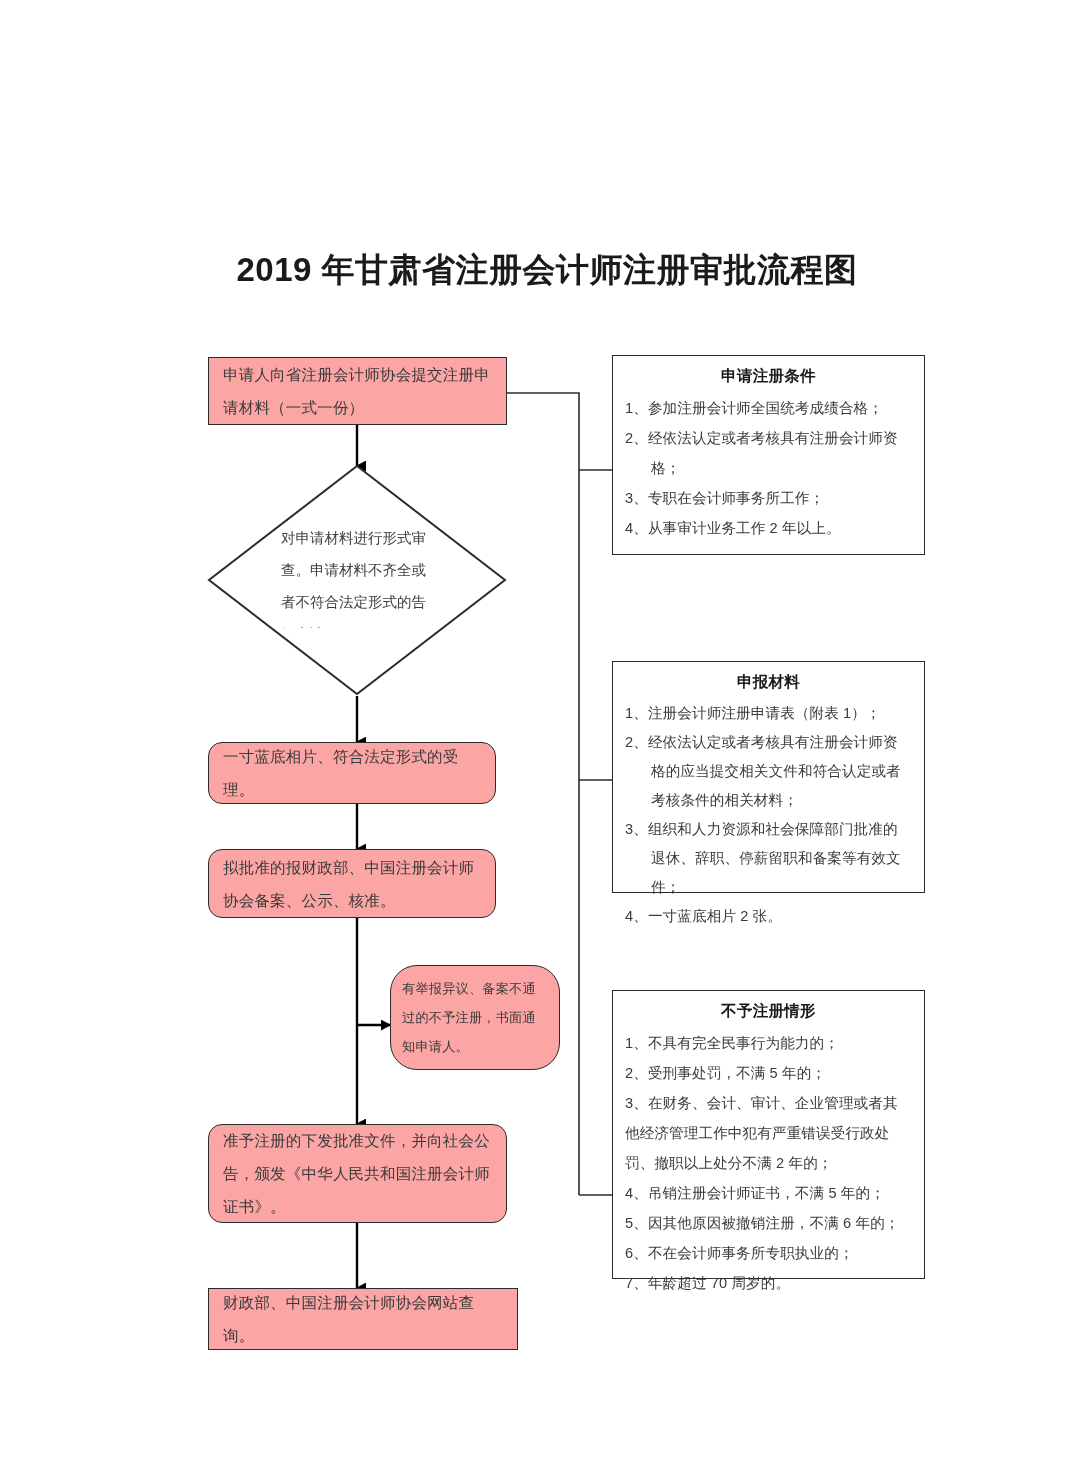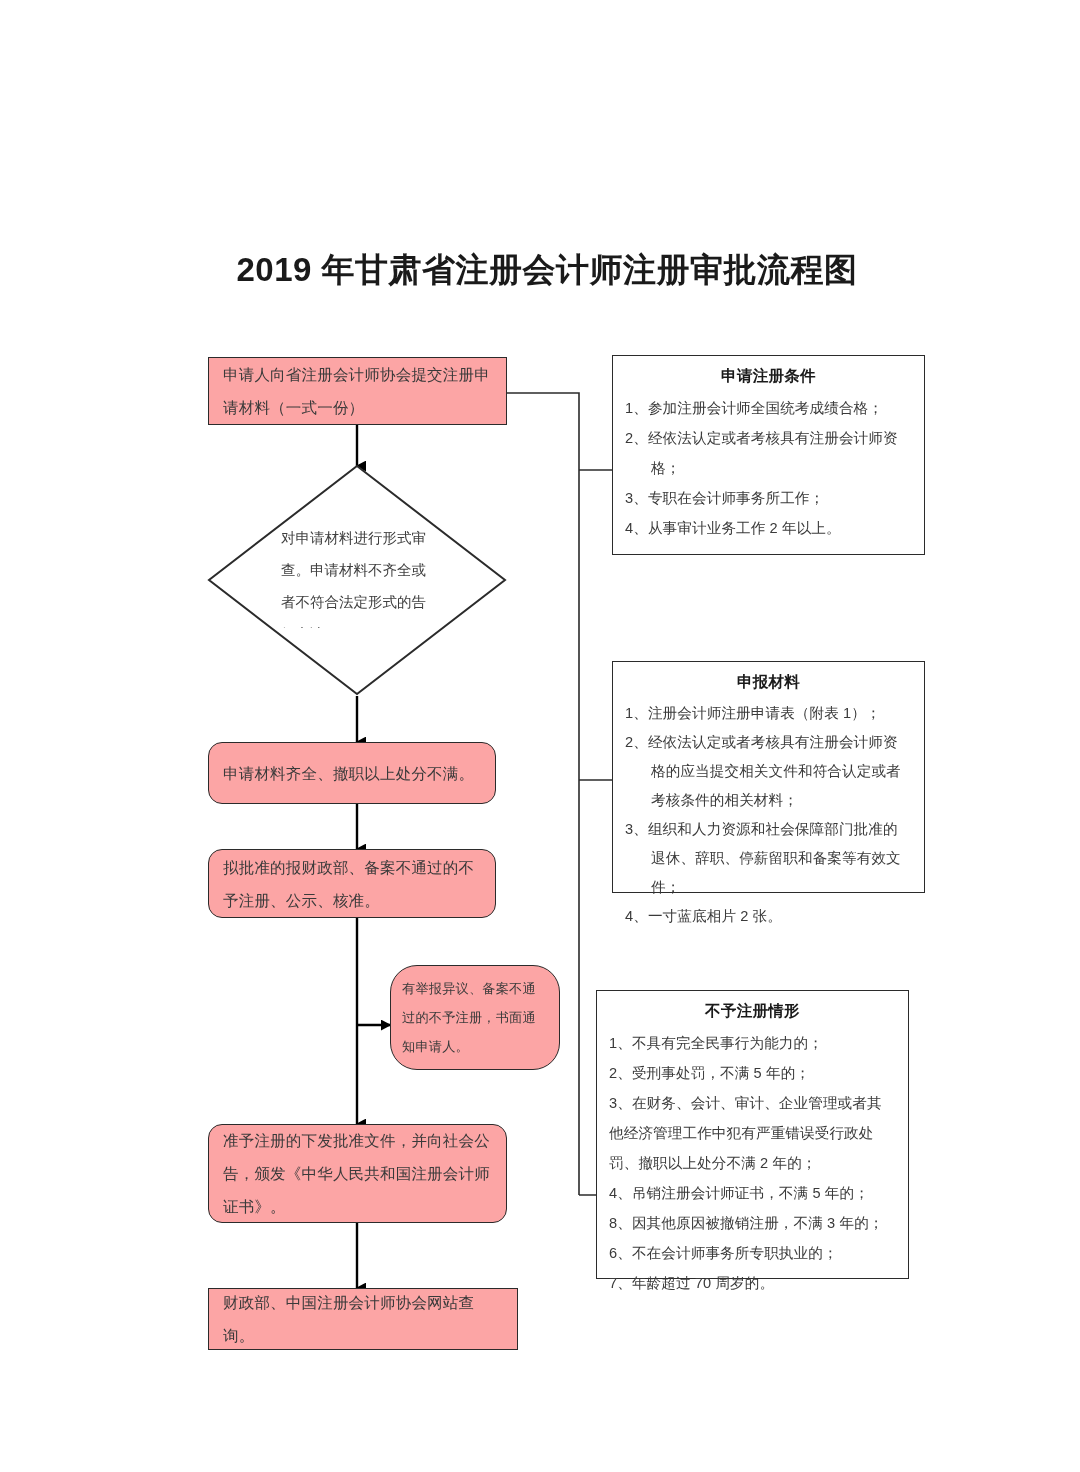--- a/index.html
+++ b/index.html
@@ -159,25 +159,25 @@
   </div>
 
   <div class="diamond-wrap">
     <svg class="diamond-shape" viewBox="0 0 300 232" xmlns="http://www.w3.org/2000/svg">
       <polygon points="150,2 298,116 150,230 2,116" fill="#ffffff" stroke="#2b2b2b" stroke-width="2"></polygon>
     </svg>
     <div class="diamond-text">对申请材料进行形式审查。申请材料不齐全或者不符合法定形式的告知申请</div>
   </div>
 
   <div class="node rounded" style="left:201px; top:742px; width:288px; height:62px;">
-    <span class="txt">申请材料齐全、撤职以上处分不满。</span>
+    <span class="txt">一寸蓝底相片、符合法定形式的受理。</span>
   </div>
 
   <div class="node rounded" style="left:201px; top:849px; width:288px; height:69px;">
-    <span class="txt">拟批准的报财政部、备案不通过的不予注册、公示、核准。</span>
+    <span class="txt">拟批准的报财政部、中国注册会计师协会备案、公示、核准。</span>
   </div>
 
   <div class="node rounded" style="left:383px; top:965px; width:170px; height:105px;border-radius:27px;">
     <span class="txt" style="font-size:13.2px; line-height:29px; padding:0 11px;">有举报异议、备案不通过的不予注册，书面通知申请人。</span>
   </div>
 
   <div class="node rounded" style="left:201px; top:1124px; width:299px; height:99px;">
     <span class="txt">准予注册的下发批准文件，并向社会公告，颁发《中华人民共和国注册会计师证书》。</span>
   </div>
 
@@ -198,26 +198,26 @@
   <div class="panel indent" style="left:605px; top:661px; width:313px; height:232px;">
     <div class="panel-title">申报材料</div>
     <ol class="items" style="line-height:29px;">
       <li style="line-height:29px;">1、注册会计师注册申请表（附表 1）；</li>
       <li style="line-height:29px;">2、经依法认定或者考核具有注册会计师资格的应当提交相关文件和符合认定或者考核条件的相关材料；</li>
       <li style="line-height:29px;">3、组织和人力资源和社会保障部门批准的退休、辞职、停薪留职和备案等有效文件；</li>
       <li style="line-height:29px;">4、一寸蓝底相片 2 张。</li>
     </ol>
   </div>
 
-  <div class="panel" style="left:589px; top:990px; width:313px; height:289px;">
+  <div class="panel" style="left:605px; top:990px; width:313px; height:289px;">
     <div class="panel-title">不予注册情形</div>
     <ol class="items" style="line-height:30px;">
       <li>1、不具有完全民事行为能力的；</li>
       <li>2、受刑事处罚，不满 5 年的；</li>
       <li>3、在财务、会计、审计、企业管理或者其他经济管理工作中犯有严重错误受行政处罚、撤职以上处分不满 2 年的；</li>
       <li>4、吊销注册会计师证书，不满 5 年的；</li>
-      <li>8、因其他原因被撤销注册，不满 3 年的；</li>
+      <li>5、因其他原因被撤销注册，不满 6 年的；</li>
       <li>6、不在会计师事务所专职执业的；</li>
       <li>7、年龄超过 70 周岁的。</li>
     </ol>
   </div>
 
 </div>
 
 </body></html>

